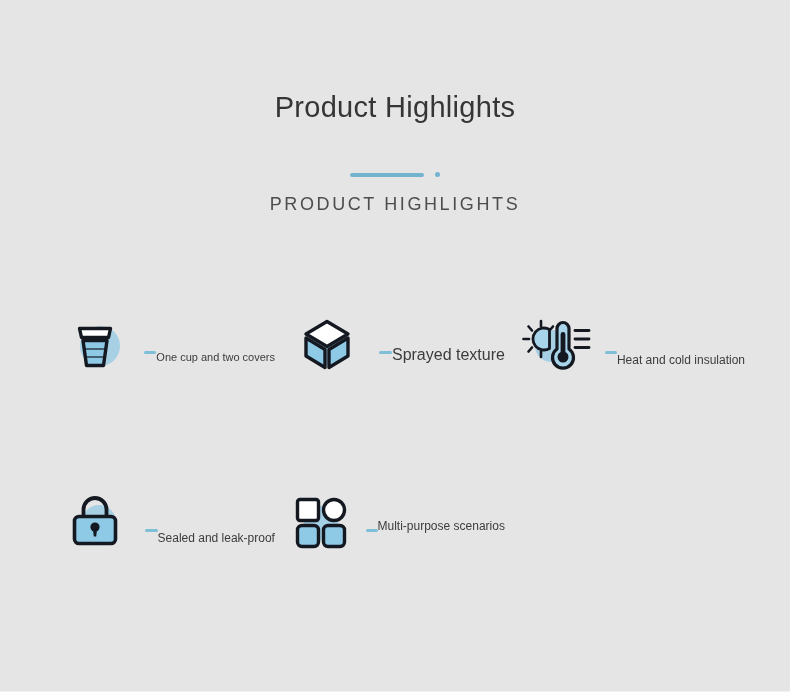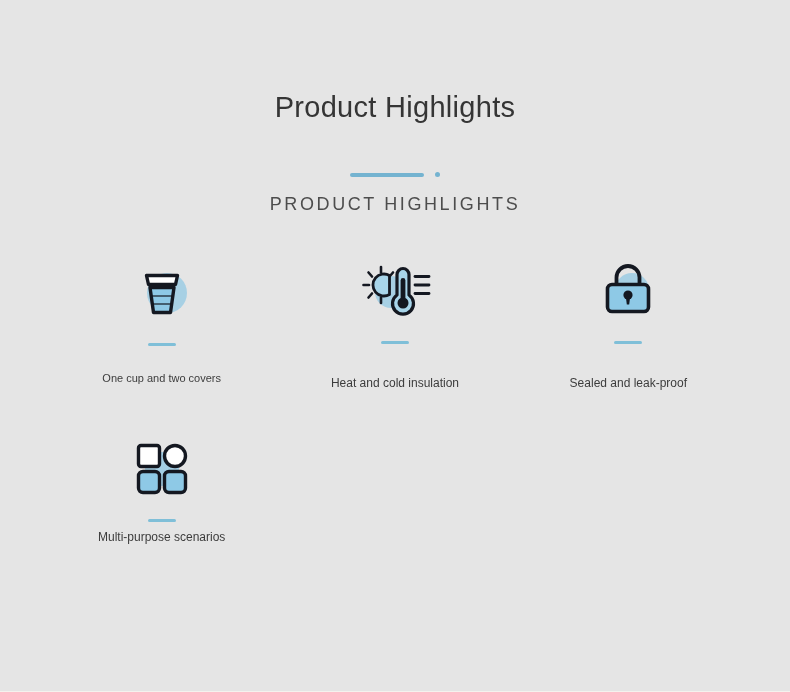--- a/index.html
+++ b/index.html
@@ -74,21 +74,20 @@
   .grid {
     margin: 0 auto;
     padding-top: 40px;
     width: 700px;
     display: grid;
     grid-template-columns: repeat(3, 1fr);
     grid-template-rows: repeat(2, 178px);
   }
   .cell {
     display: flex;
-    flex-direction: column;
     align-items: center;
     justify-content: flex-start;
     text-align: center;
   }
   .icon-wrap {
     height: 72px;
     width: 100%;
     display: flex;
     align-items: center;
     justify-content: center;
@@ -153,20 +152,32 @@
           <path d="M20.5 20.5 L51.5 20.5 L49.5 29.5 L22.5 29.5 Z" fill="#ffffff" stroke="#141821" stroke-width="3.4" stroke-linejoin="round"></path>
           <path d="M24 32.5 L48 32.5 L44.5 57.5 L27.5 57.5 Z" fill="#8ec9e6" stroke="#141821" stroke-width="3.4" stroke-linejoin="round"></path>
           <line x1="25.4" y1="41" x2="46.6" y2="41" stroke="#141821" stroke-width="1.6" opacity="0.75"></line>
           <line x1="26.3" y1="49" x2="45.7" y2="49" stroke="#141821" stroke-width="1.6" opacity="0.75"></line>
         </svg>
       </div>
       <div class="cell-bar"></div>
       <div class="cell-label size-sm">One cup and two covers</div>
     </div>
 
+    <div class="cell cell-2 row-1">
+      <div class="icon-wrap">
+        <svg width="72" height="72" viewBox="0 0 72 72" aria-hidden="true">
+          <circle cx="39" cy="38" r="19" fill="#9ccce4" opacity="0.85"></circle>
+          <path d="M36 13.5 L57 26 L36 38.5 L15 26 Z" fill="#ffffff" stroke="#141821" stroke-width="3.4" stroke-linejoin="round"></path>
+          <path d="M15 30 L34 41.5 L34 59.5 L15 48 Z" fill="#8ec9e6" stroke="#141821" stroke-width="3.4" stroke-linejoin="round"></path>
+          <path d="M57 30 L38 41.5 L38 59.5 L57 48 Z" fill="#8ec9e6" stroke="#141821" stroke-width="3.4" stroke-linejoin="round"></path>
+        </svg>
+      </div>
+      <div class="cell-bar"></div>
+      <div class="cell-label size-lg">Sprayed texture</div>
+    </div>
 
 
     <div class="cell cell-4 row-2">
       <div class="icon-wrap">
         <svg width="84" height="72" viewBox="0 0 84 72" aria-hidden="true">
           <circle cx="38" cy="38" r="16" fill="#9ccce4" opacity="0.85"></circle>
 
           <g stroke="#141821" stroke-width="2.6" stroke-linecap="round">
             <line x1="28" y1="13" x2="28" y2="18.5"></line>
             <line x1="15.5" y1="18.5" x2="19" y2="22.5"></line>

